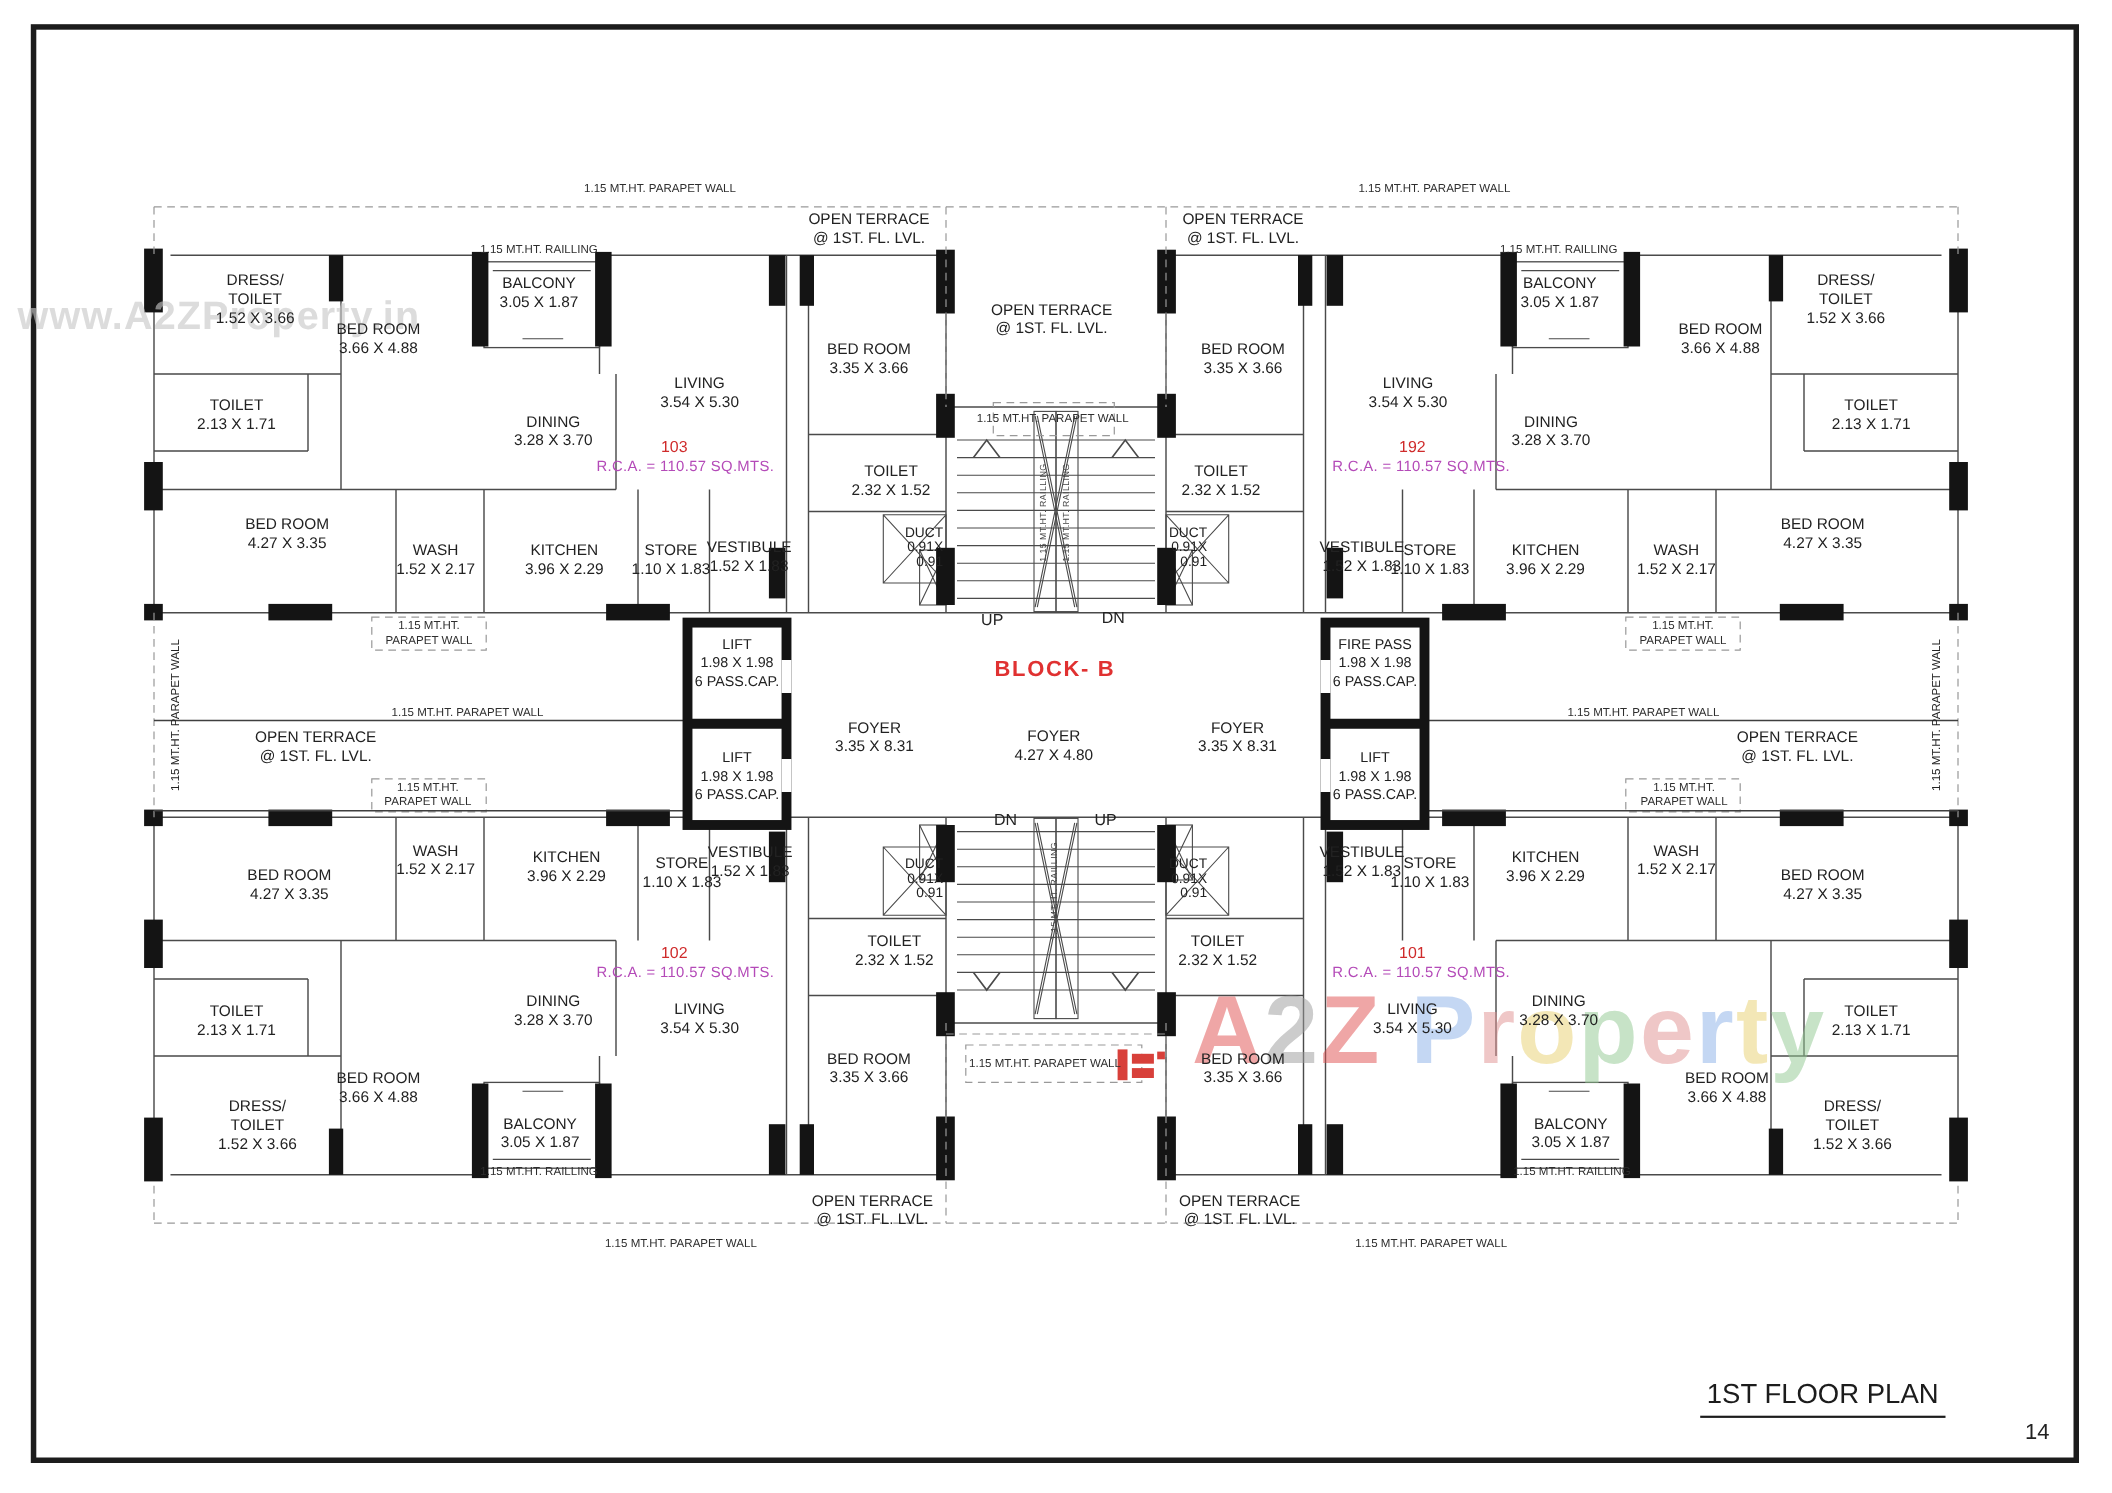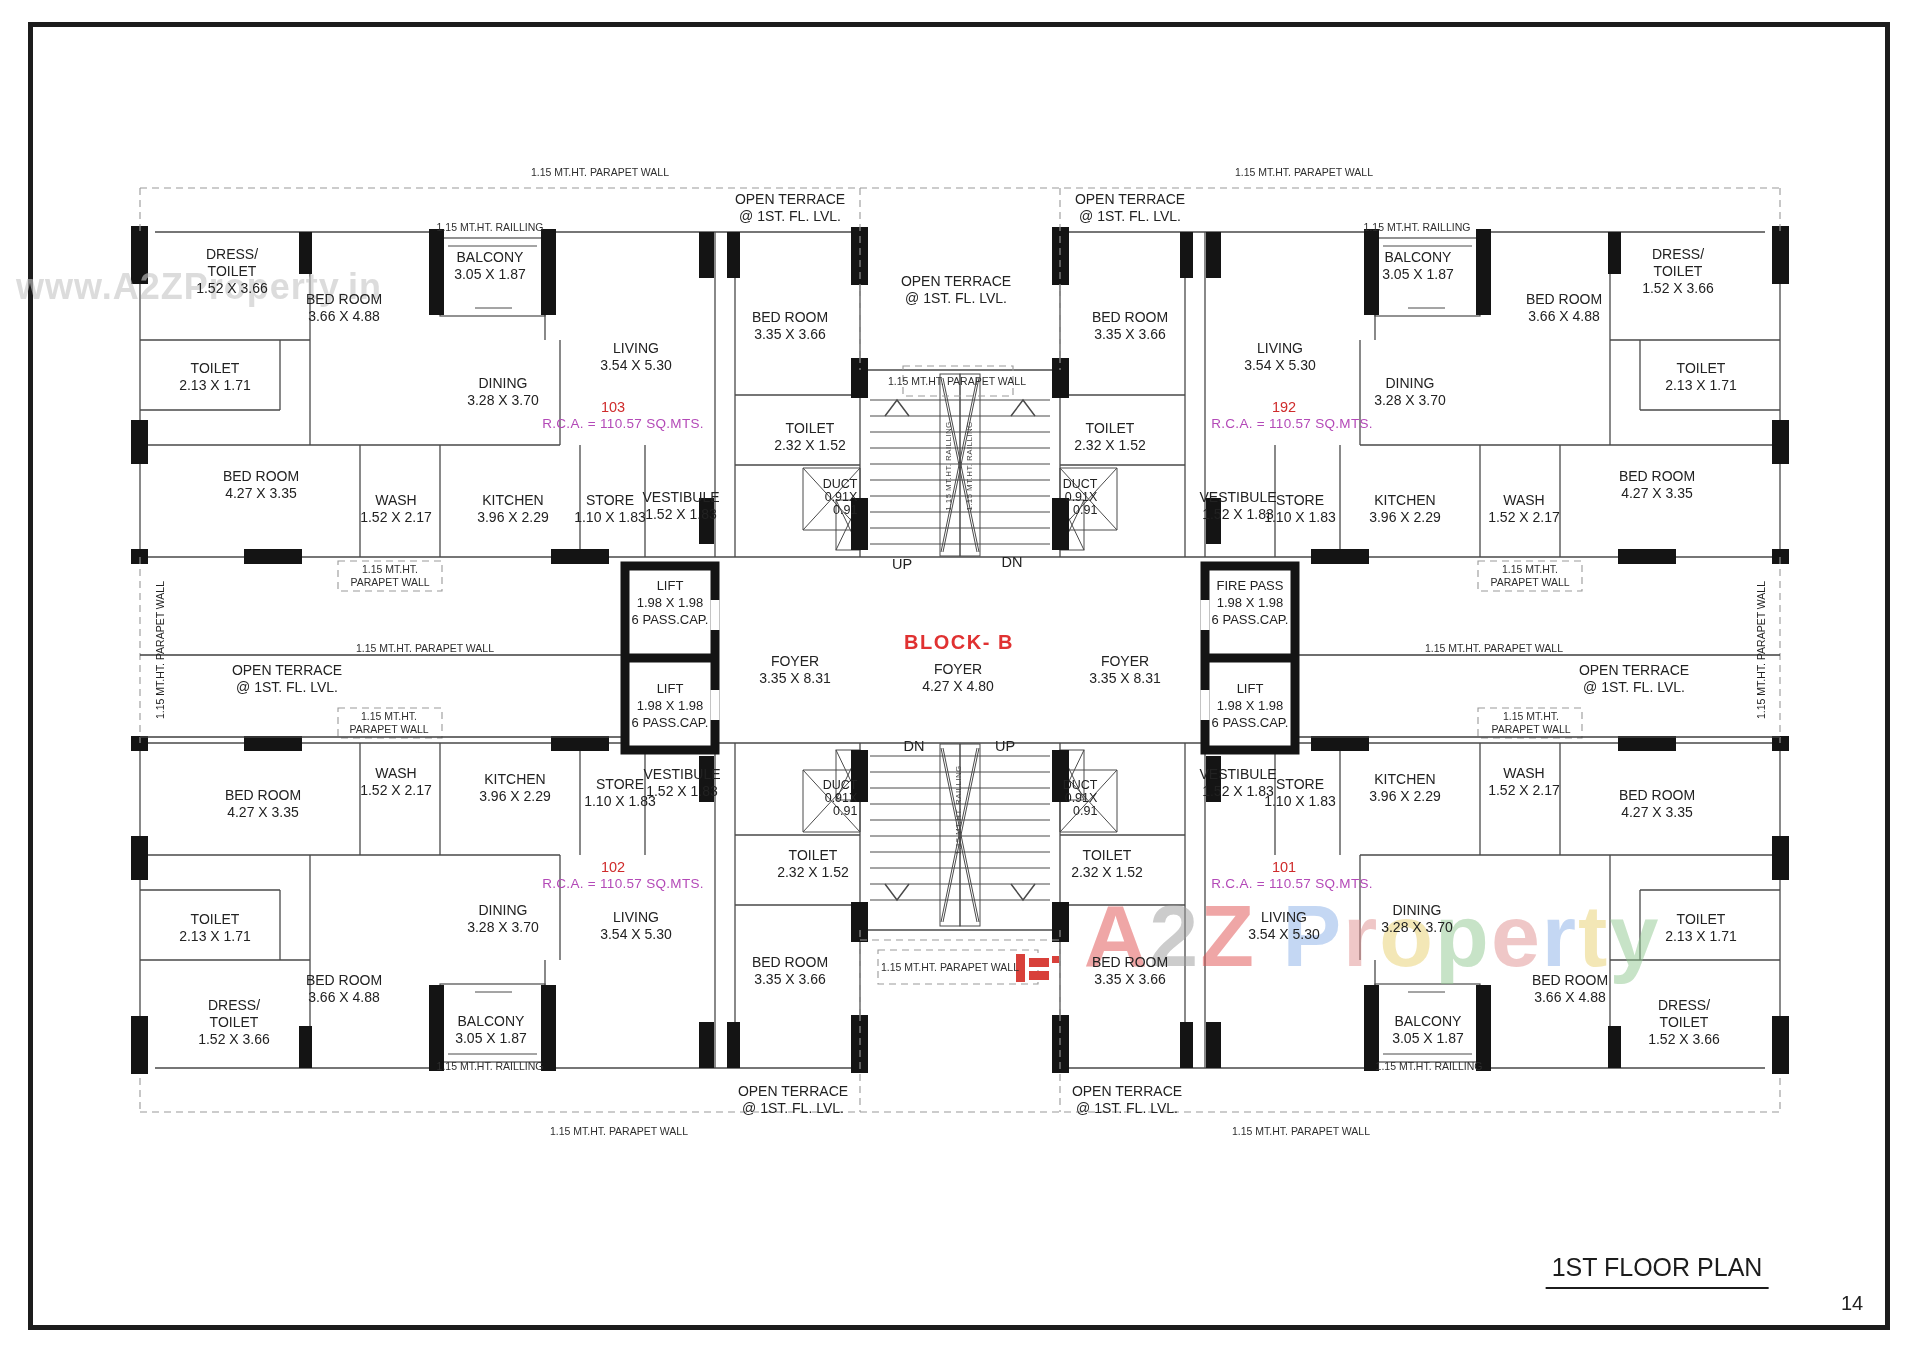--- a/index.html
+++ b/index.html
@@ -340,21 +340,21 @@
         <div>6 PASS.CAP.</div>
       </div>
       <div class="lbl room" style="left: 795px; top: 670px;">
         <div>FOYER</div>
         <div>3.35 X 8.31</div>
       </div>
       <div class="lbl room" style="left: 1125px; top: 670px;">
         <div>FOYER</div>
         <div>3.35 X 8.31</div>
       </div>
-      <div class="lbl block" style="left: 959px; top: 642px;">
+      <div class="lbl block" style="left: 959px; top: 609px;">
         <div>BLOCK- B</div>
       </div>
       <div class="lbl room" style="left: 958px; top: 678px;">
         <div>FOYER</div>
         <div>4.27 X 4.80</div>
       </div>
       <div class="lbl dir" style="left: 914px; top: 747px;">
         <div>DN</div>
       </div>
       <div class="lbl dir" style="left: 1005px; top: 747px;">

